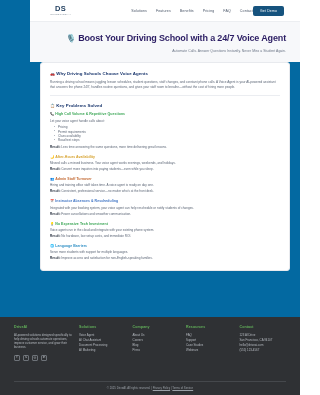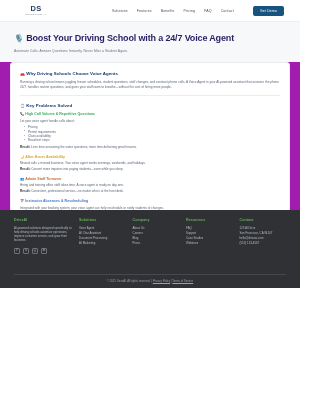--- a/index.html
+++ b/index.html
@@ -2,21 +2,21 @@
 <html><head>
 <meta charset="utf-8">
 <style>
   * { box-sizing: border-box; margin: 0; padding: 0; }
   html, body {
     width: 300px; height: 395px;
     font-family: "Liberation Sans", sans-serif;
     background: #ffffff;
     overflow: hidden;
   }
-  .page { width: 300px; height: 288px; position: relative; background: #a21caf; }
+  .page { width: 300px; height: 395px; position: relative; background: #0369a1; padding-left: 30px; }
 
   
   .header {
     height: 22px; background: #ffffff;
     display: flex; align-items: center;
     padding: 0 16px;
     border-bottom: 1px solid #eceef1;
   }
   .logo { display: flex; flex-direction: column; align-items: center; width: 40px; }
   .logo-mark {
@@ -33,21 +33,21 @@
     font-size: 3.6px; color: #4a5668; text-decoration: none;
     letter-spacing: .1px; white-space: nowrap;
   }
   .cta-btn {
     margin-left: auto; background: #16537e; color: #fff;
     font-size: 3.4px; padding: 3px 7px; border-radius: 2px;
     border: none; letter-spacing: .2px; white-space: nowrap;
   }
 
   
-  .hero { padding: 11px 14px 9px; text-align: left; background: #f7f8fa; }
+  .hero { padding: 11px 14px 9px; text-align: right; background: #f7f8fa; }
   .hero h1 {
     font-size: 9px; font-weight: 700; color: #2b1d63;
     letter-spacing: -.15px; line-height: 11px;
   }
   .hero h1 .emoji { font-size: 8px; }
   .hero p {
     margin-top: 5px; font-size: 3.4px; color: #6a7485; letter-spacing: .05px;
   }
 
   

